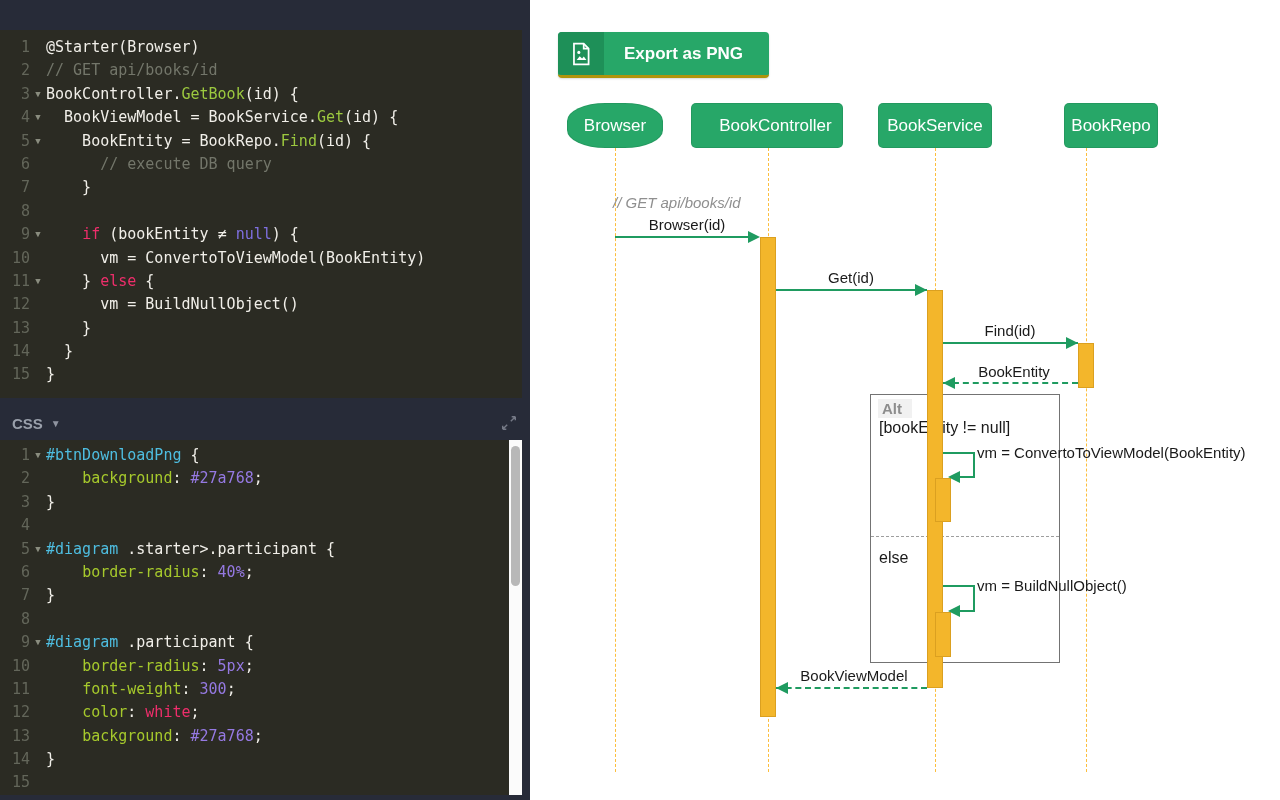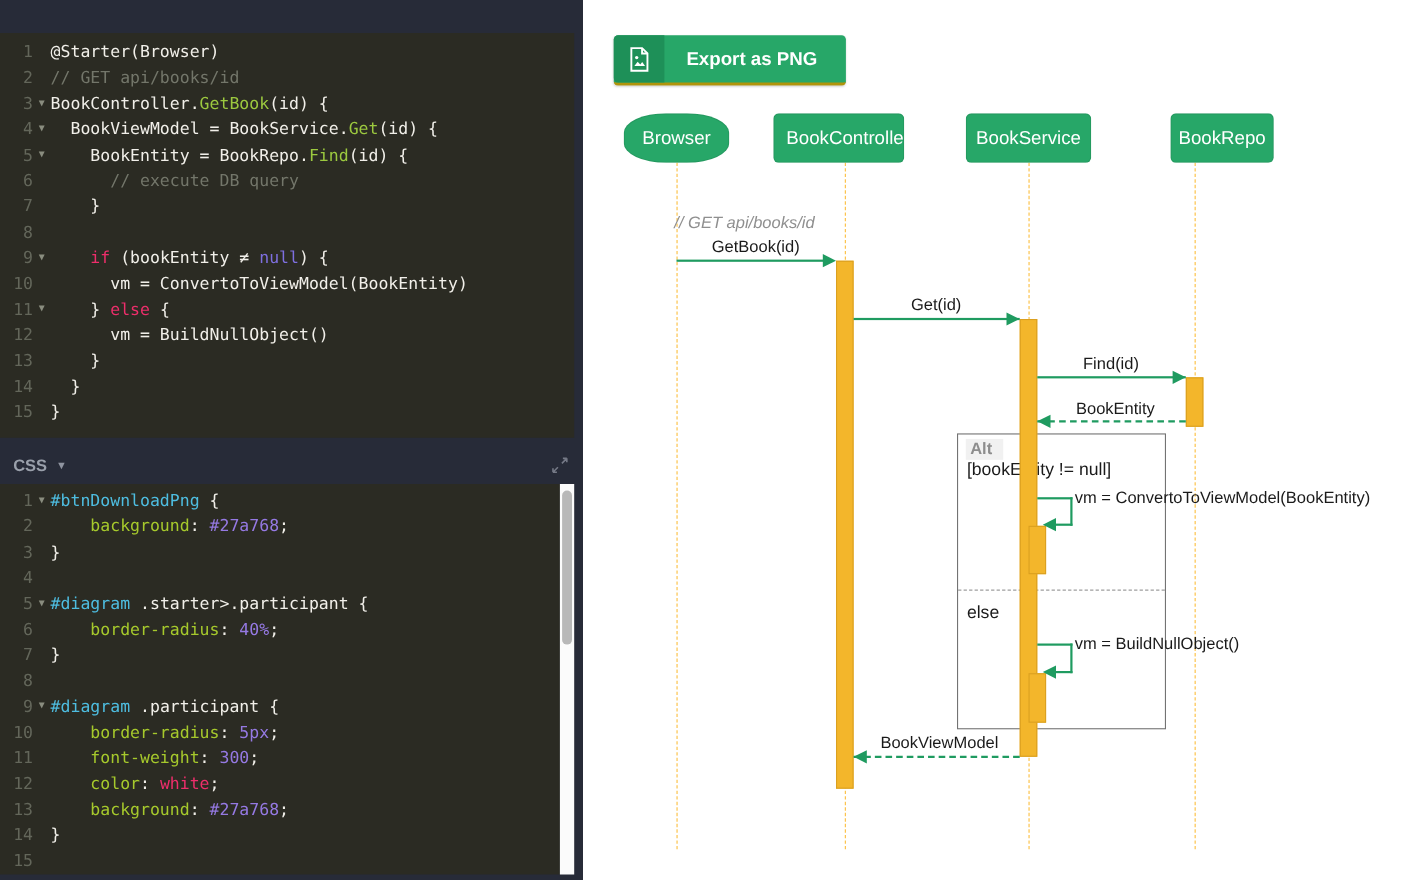--- a/index.html
+++ b/index.html
@@ -43,21 +43,21 @@
     box-shadow:0 1px 2px rgba(0,0,0,.15); }
   .export-btn .icon-sec { width:46px; background:#1e9058; border-radius:4px 0 0 4px;
     display:flex; align-items:center; justify-content:center; }
   .export-btn .btn-label { display:flex; align-items:center; padding:0 26px 0 20px; color:#fff;
     font-weight:bold; font-size:17px; }
 
   .participant { position:absolute; top:103px; height:45px; background:#27a768; color:#fff;
     display:flex; align-items:center; justify-content:center; font-size:17px; font-weight:400;
     border:1px solid rgba(0,0,0,.08); z-index:3; }
   #p-browser        { left:37px;  width:96px;  border-radius:40%; }
-  #p-bookcontroller { left:173px; width:119px; border-radius:5px;padding-left:17px; }
+  #p-bookcontroller { left:161px; width:152px; border-radius:5px;padding-left:17px; }
   #p-bookservice    { left:348px; width:114px; border-radius:5px; }
   #p-bookrepo       { left:509px; width:94px;  border-radius:5px;margin-left:25px; }
 
   .lifeline { position:absolute; top:148px; height:624px; width:0; border-left:1px dashed #fcbe3d; z-index:1; }
   #ll-browser { left:85px; } #ll-controller { left:238px; } #ll-service { left:405px; } #ll-repo { left:556px; }
 
   .activation { position:absolute; width:16px; background:#f3b62b; border:1px solid #dba020; z-index:3; }
   #act-controller { left:230px; top:237px; height:480px; }
   #act-service    { left:397px; top:290px; height:398px; }
   #act-repo       { left:548px; top:343px; height:45px; }
@@ -179,21 +179,21 @@
     </div>
 
     <div class="activation" id="act-controller"></div>
     <div class="activation" id="act-service"></div>
     <div class="activation" id="act-repo"></div>
     <div class="activation" id="act-nested1"></div>
     <div class="activation" id="act-nested2"></div>
 
     <div class="comment-label" style="left:83px; top:194px;">// GET api/books/id</div>
 
-    <div class="msg-label" style="left:157px; top:216px;">GetBook(id)</div>
+    <div class="msg-label" style="left:157px; top:216px;">Browser(id)</div>
     <div class="msg-line" style="left:85px; top:236px; width:137px;"></div>
     <div class="arrow-right" style="left:218px; top:231px;"></div>
 
     <div class="msg-label" style="left:321px; top:269px;">Get(id)</div>
     <div class="msg-line" style="left:246px; top:289px; width:151px;"></div>
     <div class="arrow-right" style="left:385px; top:284px;"></div>
 
     <div class="msg-label" style="left:480px; top:322px;">Find(id)</div>
     <div class="msg-line" style="left:413px; top:342px; width:135px;"></div>
     <div class="arrow-right" style="left:536px; top:337px;"></div>

